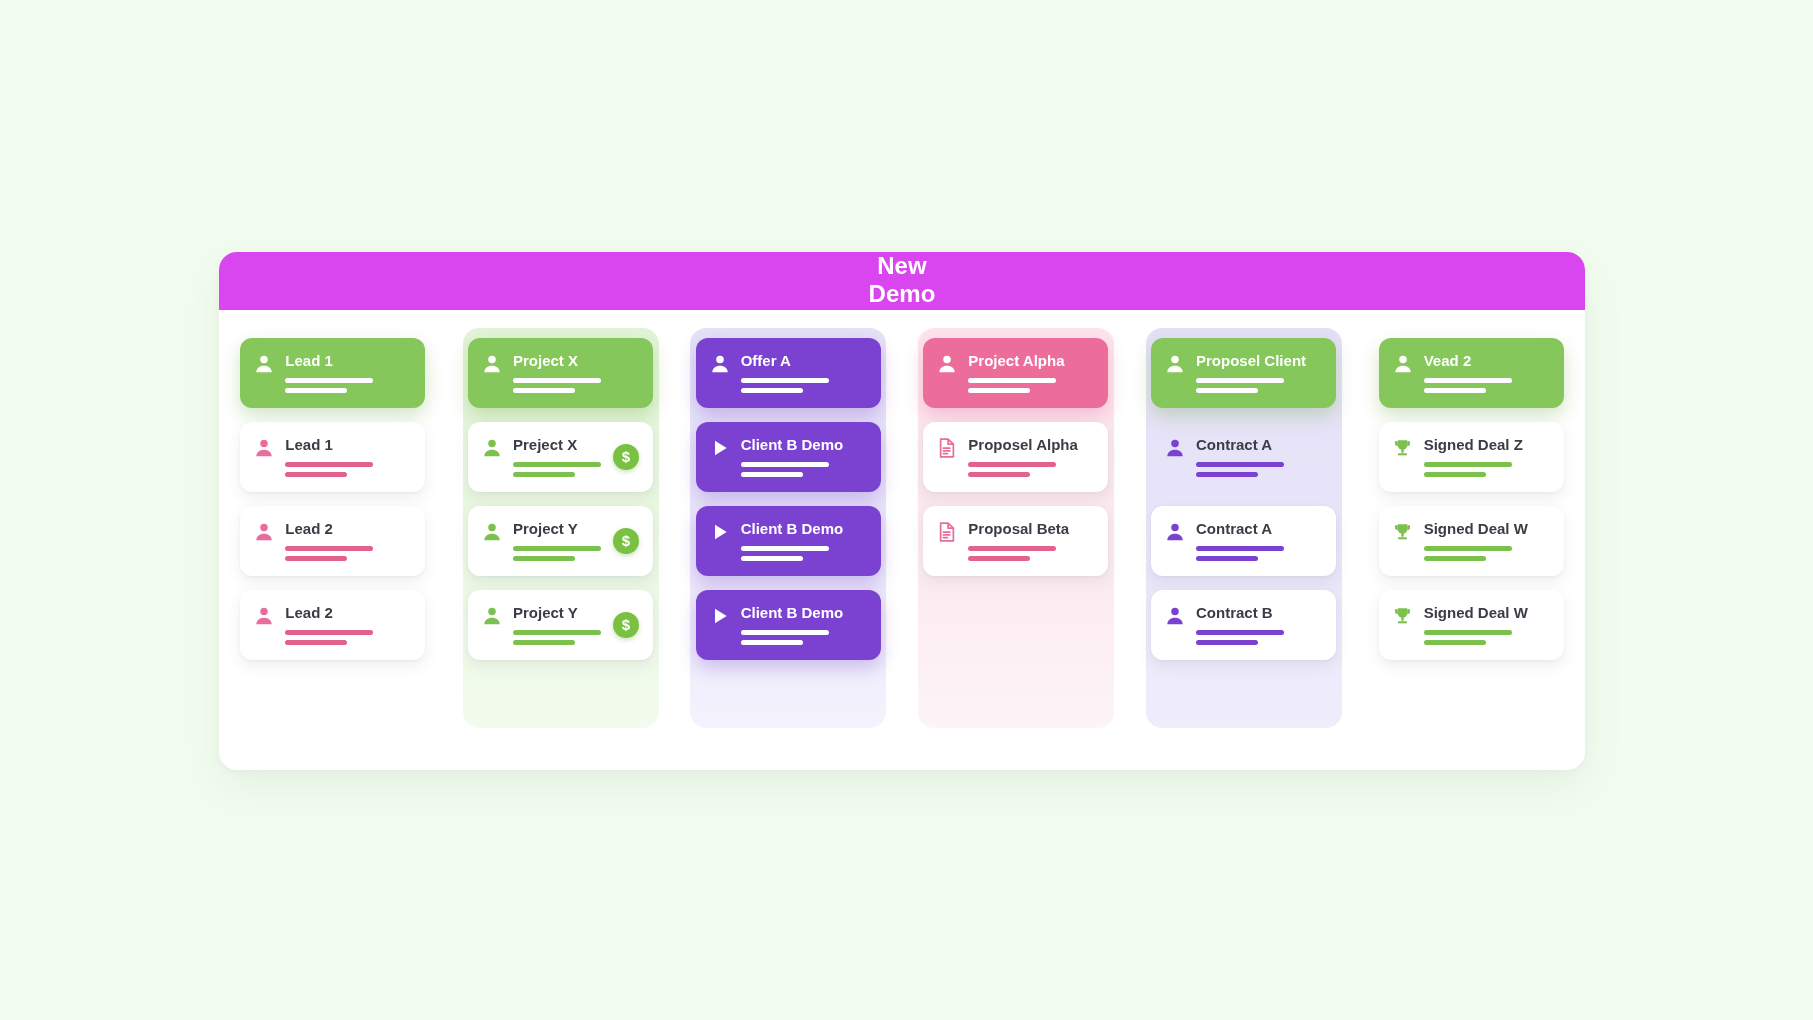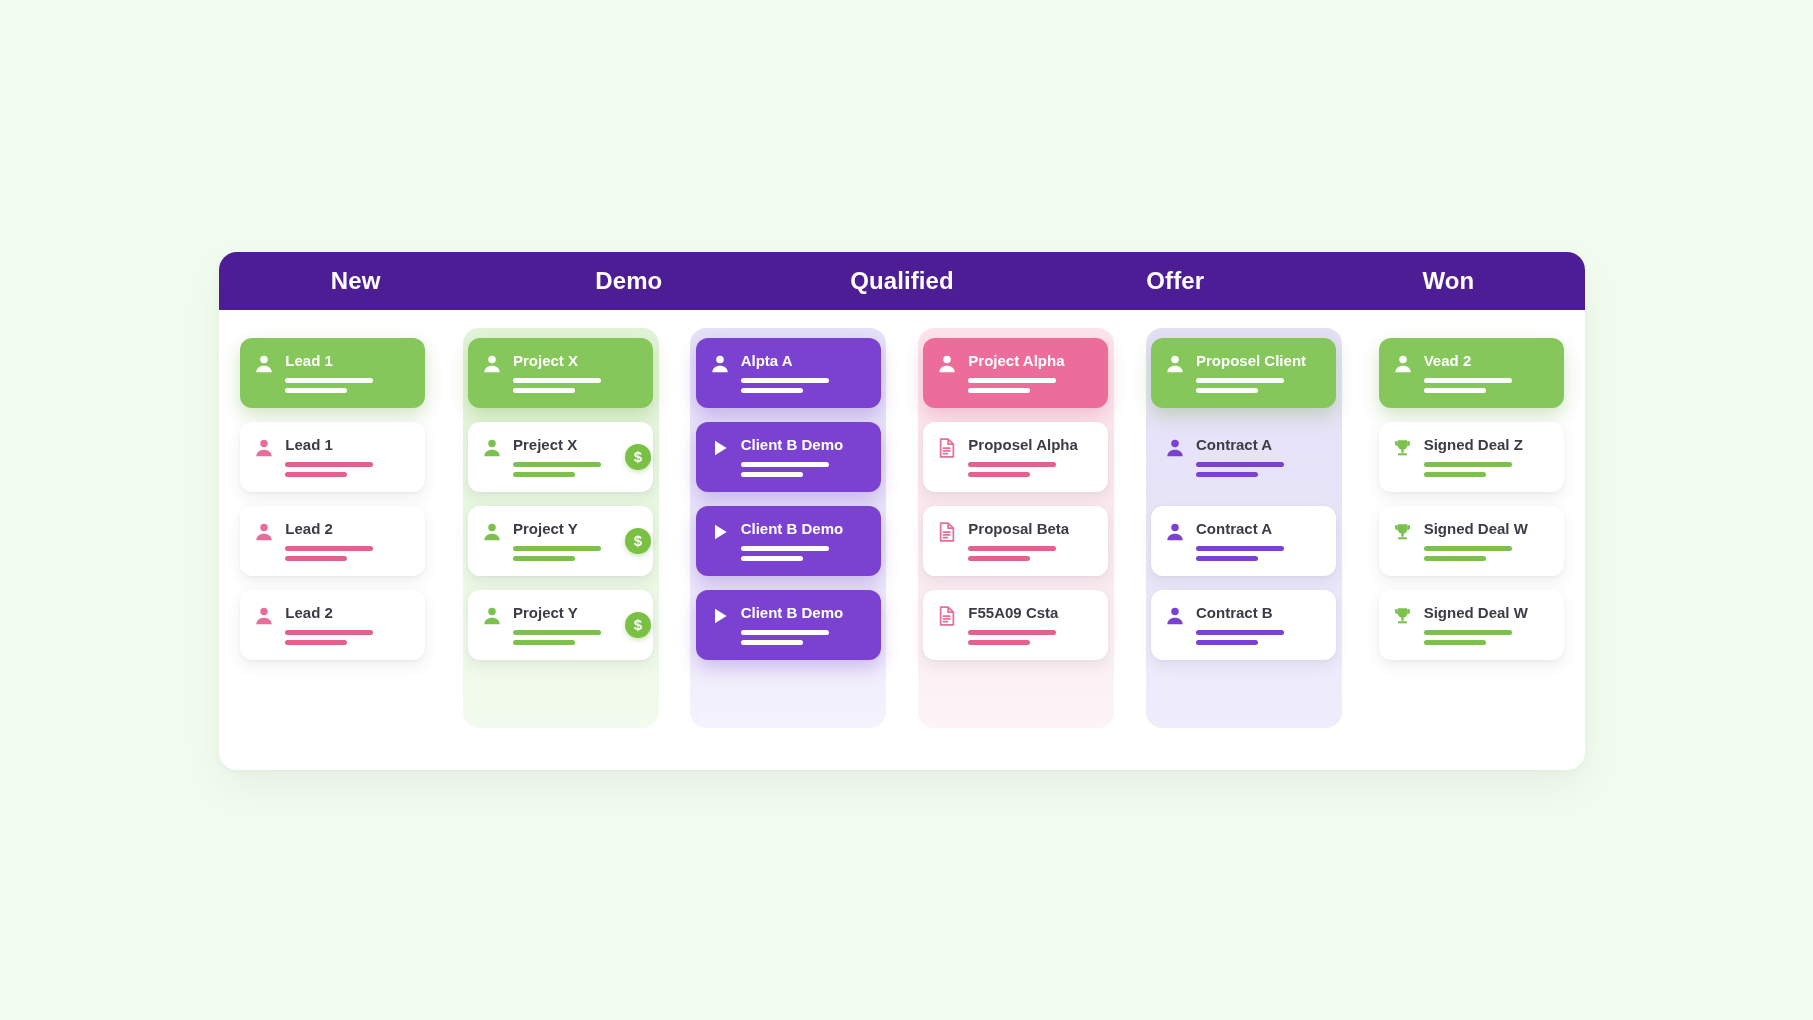--- a/index.html
+++ b/index.html
@@ -30,22 +30,23 @@
   }
 
   
   #board-header {
     position: absolute;
     left: 0;
     top: 0;
     width: 100%;
     height: 58px;
     border-radius: 18px 18px 0 0;
-    background: #4c1d95;
-    display: flex;
+    background: #d946ef;
+    display: flex;
+    flex-direction: column;
   }
   .col-header {
     flex: 1 1 0;
     display: flex;
     align-items: center;
     justify-content: center;
     color: #ffffff;
     font-size: 24px;
     font-weight: bold;
     letter-spacing: 0.1px;
@@ -87,21 +88,21 @@
   .col-backdrop.lavbd  { background: linear-gradient(180deg,#e4e0f6 0%,#e9e5f9 55%,#efedfc 100%); }
 
   
   .card {
     position: relative;
     z-index: 2;
     width: 185px;
     min-height: 70px;
     border-radius: 12px;
     margin-bottom: 14px;
-    padding: 13px 2px 14px 13px;
+    padding: 13px 14px 14px 13px;
     display: flex;
     align-items: flex-start;
     gap: 10px;
   }
   .card.plain {
     background: #ffffff;
     box-shadow: 0 6px 14px rgba(120,120,140,0.12), 0 1px 3px rgba(120,120,140,0.08);
   }
   .card.ghost {
     background: transparent;
@@ -313,21 +314,21 @@
       <div class="column">
         <div class="col-backdrop lilac"></div>
         <div class="card purple">
           <span class="card-icon">
             <svg width="22" height="22" viewBox="0 0 24 24" fill="#ffffff">
        <circle cx="12" cy="7" r="4.1"></circle>
        <path d="M3.6 21c0-4.4 3.8-7.2 8.4-7.2s8.4 2.8 8.4 7.2z"></path>
      </svg>
           </span>
           <div class="card-body">
-            <div class="card-title">Alpta A</div>
+            <div class="card-title">Offer A</div>
             <div class="bars">
               <div class="bar long"></div>
               <div class="bar short"></div>
             </div>
           </div>
         </div>
         <div class="card purple">
           <span class="card-icon">
             <svg width="20" height="20" viewBox="0 0 24 24" fill="#ffffff">
        <path d="M6 3.4 L20 12 L6 20.6 Z"></path>
@@ -406,36 +407,20 @@
         <div class="card plain">
           <span class="card-icon">
             <svg width="20" height="22" viewBox="0 0 22 24" fill="none" stroke="#e76e9c" stroke-width="1.9" stroke-linejoin="round">
        <path d="M4 2.2h8.2L18 7.8v14H4z" fill="none"></path>
        <path d="M12.2 2.2v5.6H18" fill="none"></path>
        <path d="M7 12.2h7M7 15.2h7M7 18.2h4.5" stroke-linecap="round"></path>
      </svg>
           </span>
           <div class="card-body">
             <div class="card-title">Proposal Beta</div>
-            <div class="bars">
-              <div class="bar long p"></div>
-              <div class="bar short p"></div>
-            </div>
-          </div>
-        </div>
-        <div class="card plain">
-          <span class="card-icon">
-            <svg width="20" height="22" viewBox="0 0 22 24" fill="none" stroke="#e76e9c" stroke-width="1.9" stroke-linejoin="round">
-       <path d="M4 2.2h8.2L18 7.8v14H4z" fill="none"></path>
-       <path d="M12.2 2.2v5.6H18" fill="none"></path>
-       <path d="M7 12.2h7M7 15.2h7M7 18.2h4.5" stroke-linecap="round"></path>
-     </svg>
-          </span>
-          <div class="card-body">
-            <div class="card-title">F55A09 Csta</div>
             <div class="bars">
               <div class="bar long p"></div>
               <div class="bar short p"></div>
             </div>
           </div>
         </div>
       </div>
       <div class="column">
         <div class="col-backdrop lavbd"></div>
         <div class="card green">

